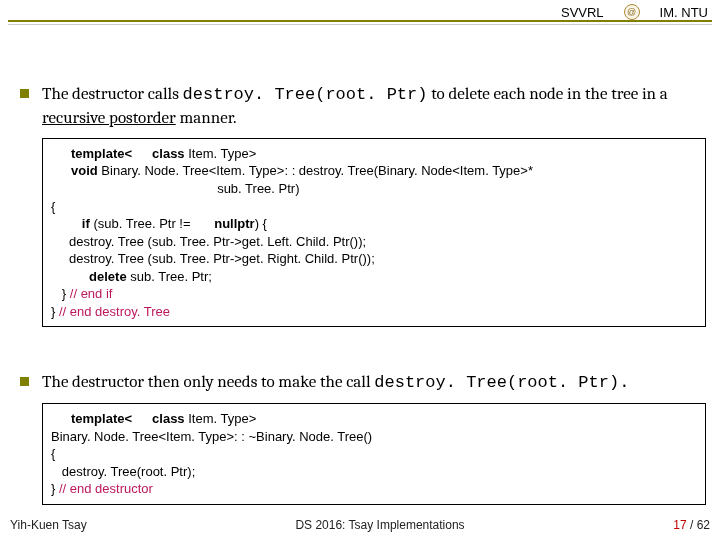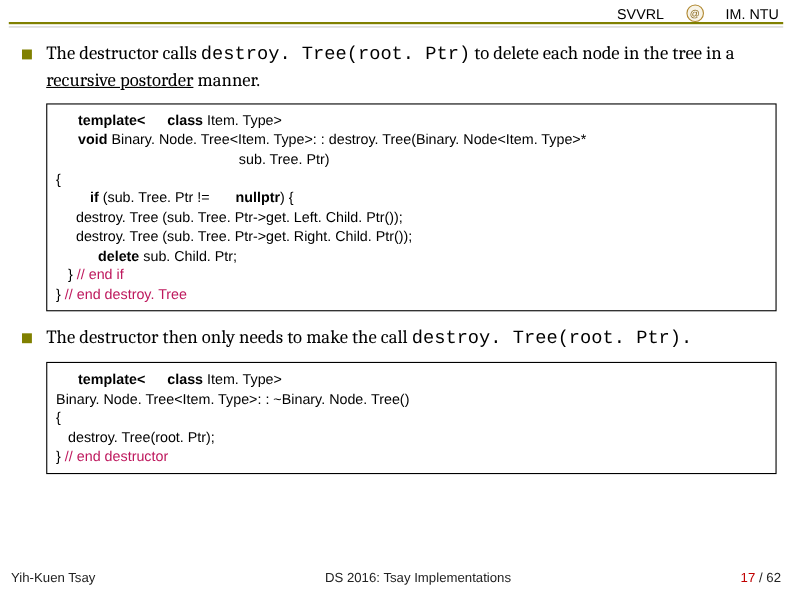--- a/index.html
+++ b/index.html
@@ -52,20 +52,21 @@
   }
   .content {
     padding: 14px 14px 0 42px;
   }
   .bullet-item {
     position: relative;
     font-size: 17px;
     line-height: 1.35;
     margin-bottom: 8px;
     font-family: Cambria, Georgia, serif;
+    margin-top: 44px;
   }
   .bullet-marker {
     position: absolute;
     left: -22px;
     top: 6px;
     width: 9px;
     height: 9px;
     background: #808000;
   }
   .mono { font-family: "Courier New", monospace; }
@@ -114,21 +115,21 @@
     <span>The destructor calls </span><span class="mono">destroy. Tree(root. Ptr)</span><span> to delete each node in the tree in a </span><span class="ul">recursive postorder</span><span> manner.</span>
   </div>
 
   <div class="codebox"><span class="kw">template&lt;</span><span class="kw">class</span><span> Item. Type&gt;</span>
 <span class="kw">void</span><span> Binary. Node. Tree&lt;Item. Type&gt;: : destroy. Tree(Binary. Node&lt;Item. Type&gt;*</span>
 <span>                                              sub. Tree. Ptr)</span>
 <span>{</span>
 <span class="kw">   if</span><span> (sub. Tree. Ptr != </span><span class="kw">nullptr</span><span>) {</span>
 <span>     destroy. Tree (sub. Tree. Ptr-&gt;get. Left. Child. Ptr());</span>
 <span>     destroy. Tree (sub. Tree. Ptr-&gt;get. Right. Child. Ptr());</span>
-<span class="kw">     delete</span><span> sub. Child. Ptr;</span>
+<span class="kw">     delete</span><span> sub. Tree. Ptr;</span>
 <span>   } </span><span class="cmt">// end if</span>
 <span>} </span><span class="cmt">// end destroy. Tree</span></div>
 
   <div class="bullet-item">
     <span class="bullet-marker"></span>
     <span>The destructor then only needs to make the call </span><span class="mono">destroy. Tree(root. Ptr).</span>
   </div>
 
   <div class="codebox"><span class="kw">template&lt;</span><span class="kw">class</span><span> Item. Type&gt;</span>
 <span>Binary. Node. Tree&lt;Item. Type&gt;: : ~Binary. Node. Tree()</span>

